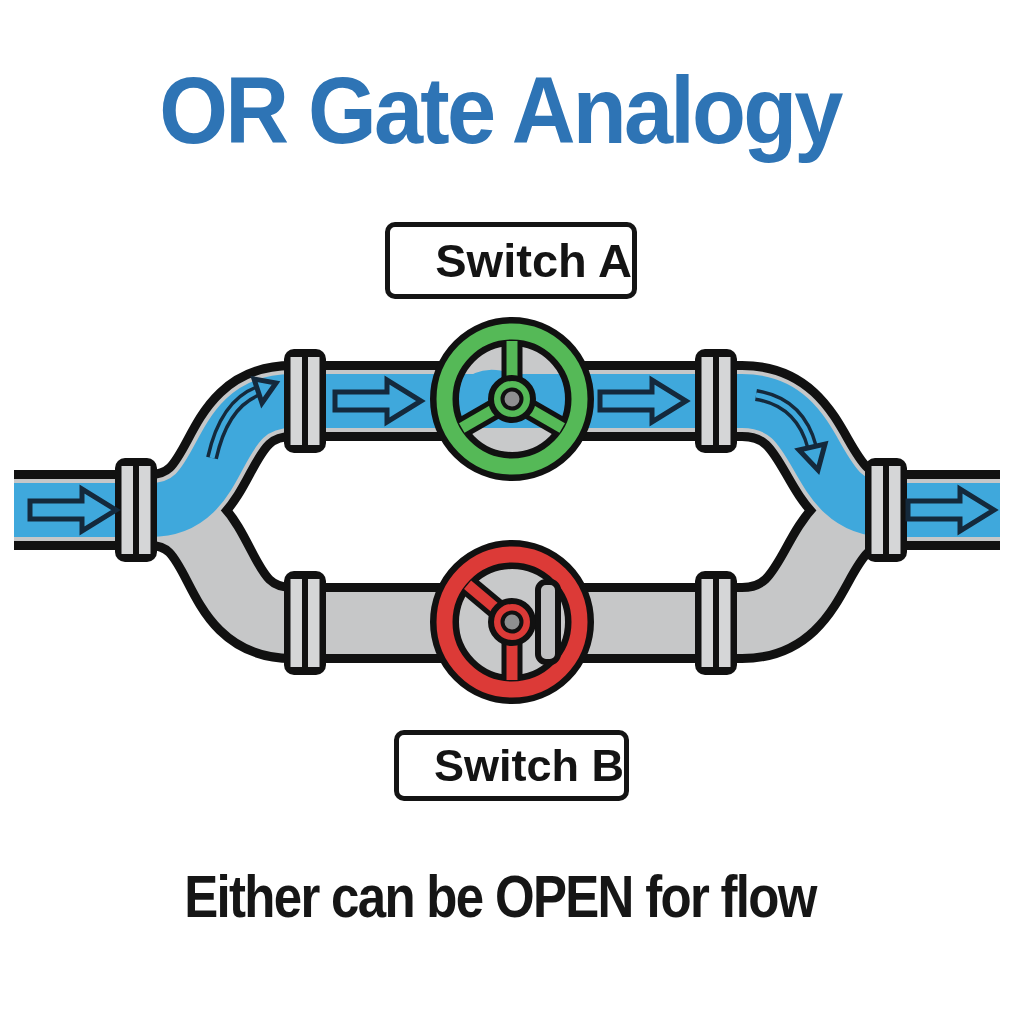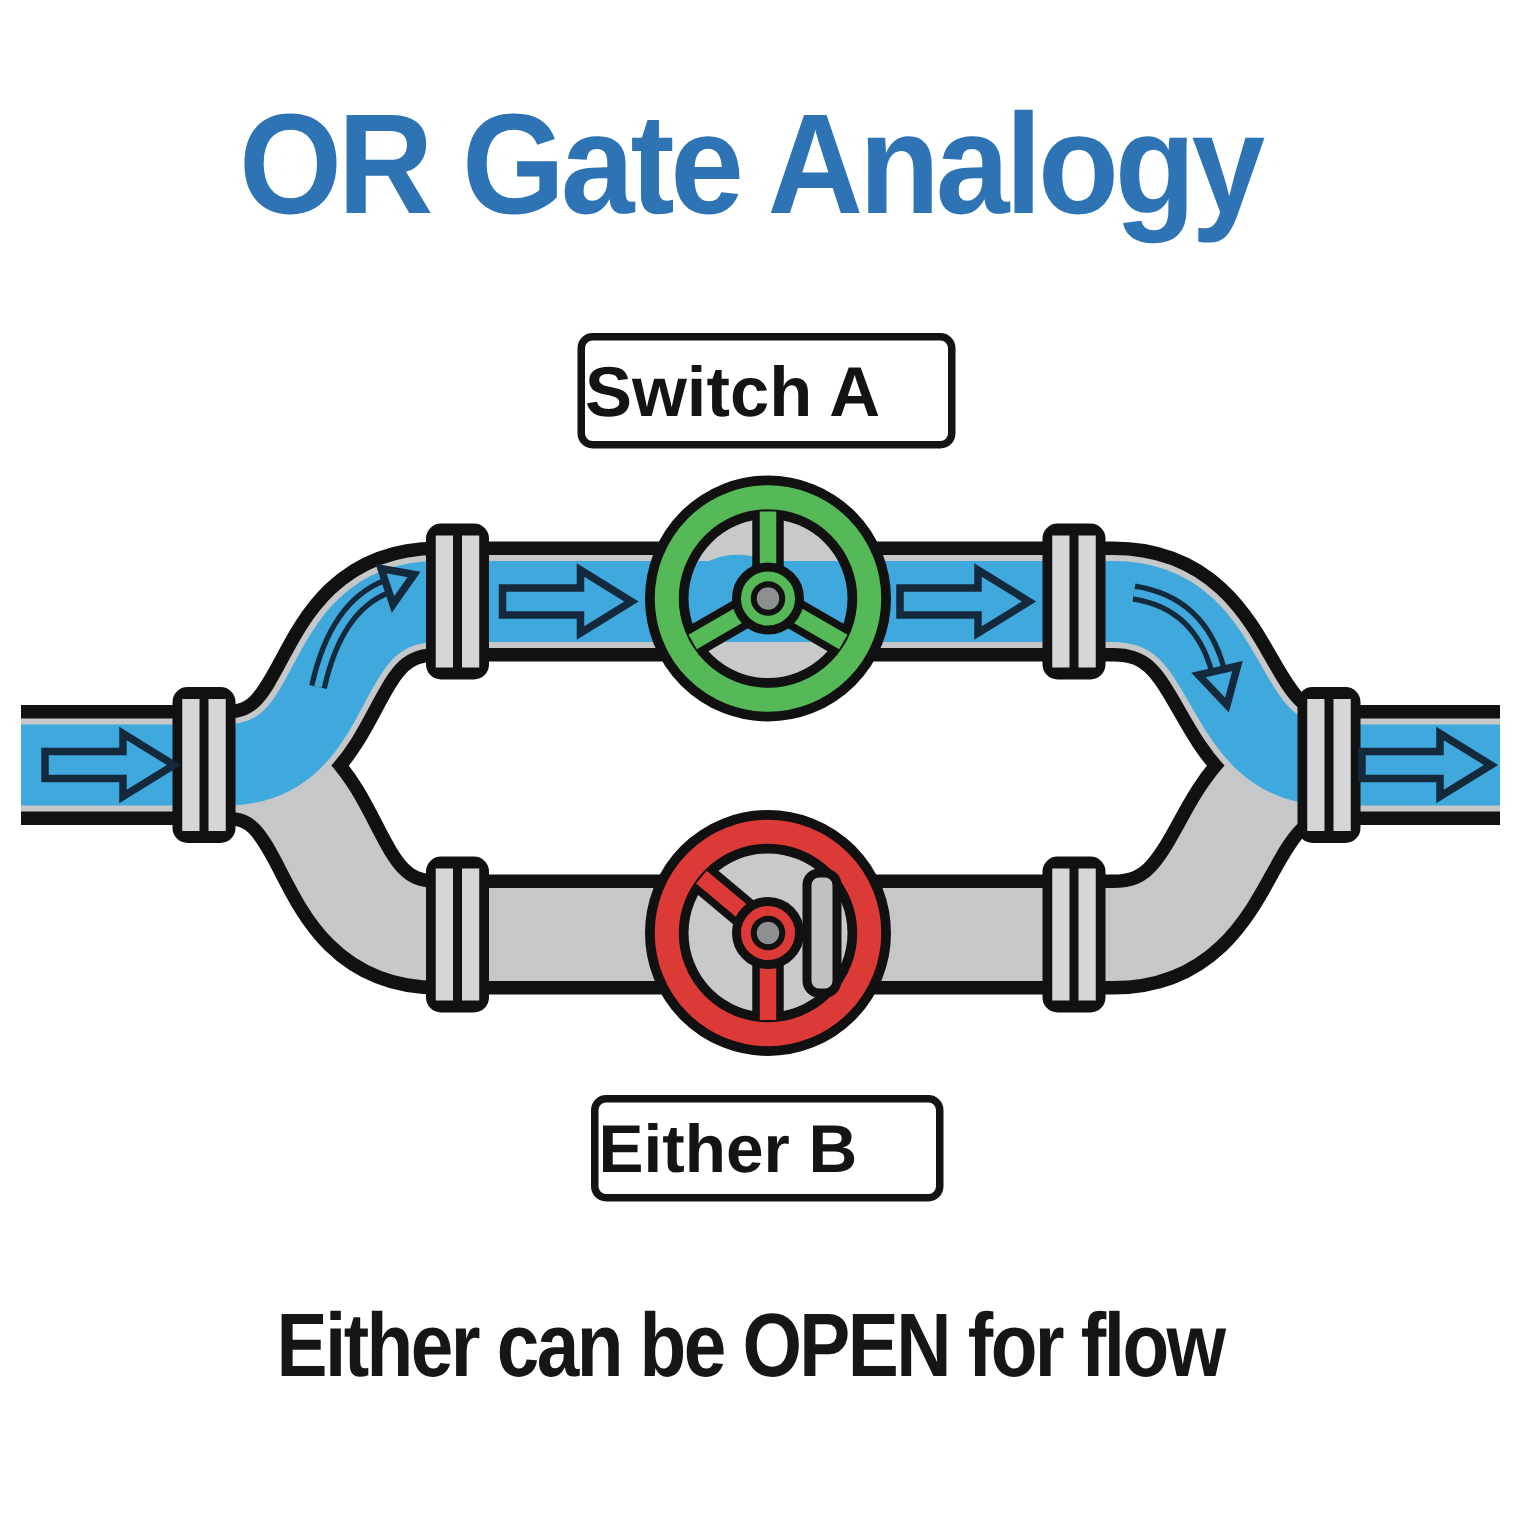--- a/index.html
+++ b/index.html
@@ -7,21 +7,21 @@
     position:relative;width:1000px;height:1024px;background:#ffffff;
     font-family:"Liberation Sans",sans-serif;overflow:hidden;
   }
   .title{
     position:absolute;top:56px;left:0;right:0;text-align:center;
     font-size:95px;font-weight:700;color:#2E74B5;letter-spacing:-3px;
     transform:scaleX(0.93);transform-origin:center;white-space:nowrap;
   }
   .diagram{position:absolute;left:0;top:0;width:1024px;height:1024px;}
   .switch-label{
-    position:absolute;display:flex;align-items:center;justify-content:flex-start;
+    position:absolute;display:flex;align-items:center;justify-content:flex-end;
     background:#ffffff;border:5px solid #141414;border-radius:10px;
     font-weight:700;color:#141414;white-space:nowrap;box-sizing:border-box;
   }
   .switch-a{left:385px;top:222px;width:252px;height:77px;font-size:47px;}
   .switch-b{left:394px;top:730px;width:235px;height:71px;font-size:45px;}
   .caption{
     position:absolute;top:862px;left:0;right:0;text-align:center;
     font-size:60px;font-weight:700;color:#161616;letter-spacing:-2px;
     transform:scaleX(0.85);transform-origin:center;white-space:nowrap;
   }
@@ -116,18 +116,18 @@
         <polygon class="arrow" points="818,470 825,444 799,450"></polygon>
       </g>
     </g>
   </svg>
 
   <div class="switch-label switch-a">
     <span>Switch A</span>
   </div>
 
   <div class="switch-label switch-b">
-    <span>Either B</span>
+    <span>Switch B</span>
   </div>
 
   <div class="caption">Either can be OPEN for flow</div>
 
 </div>
 
 </body></html>

